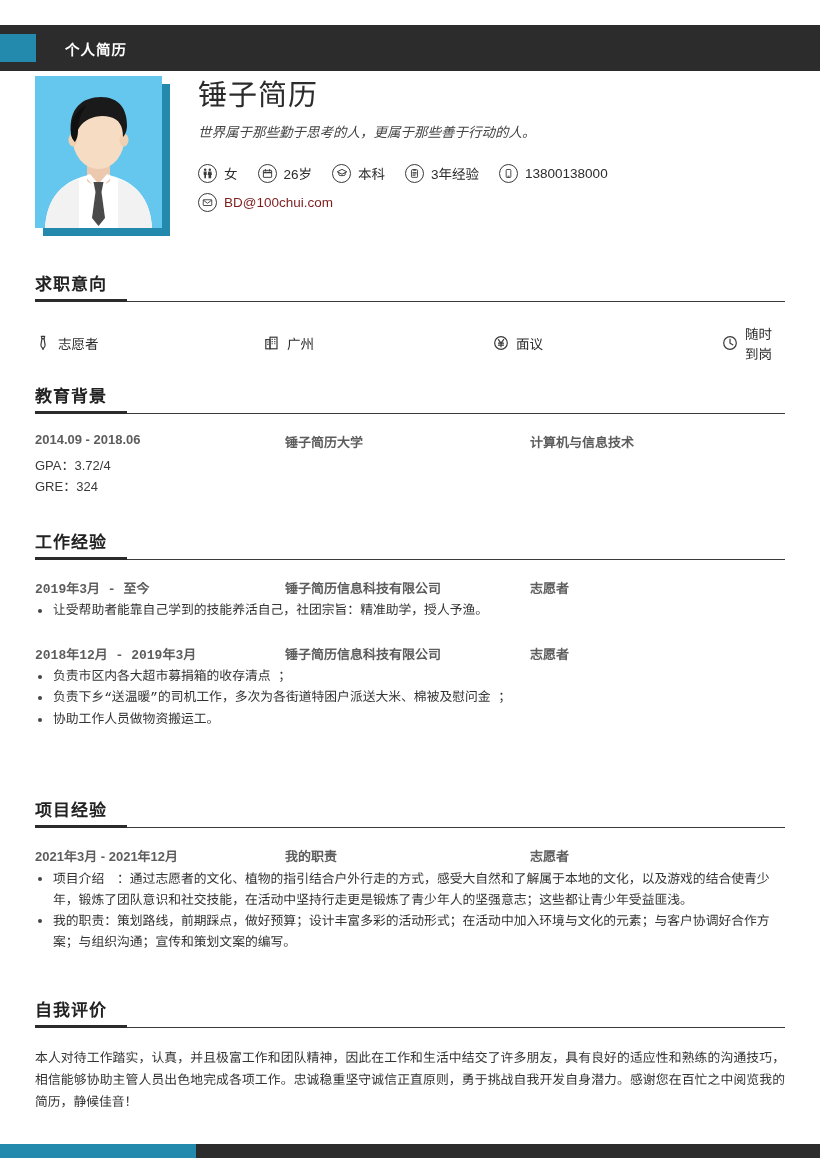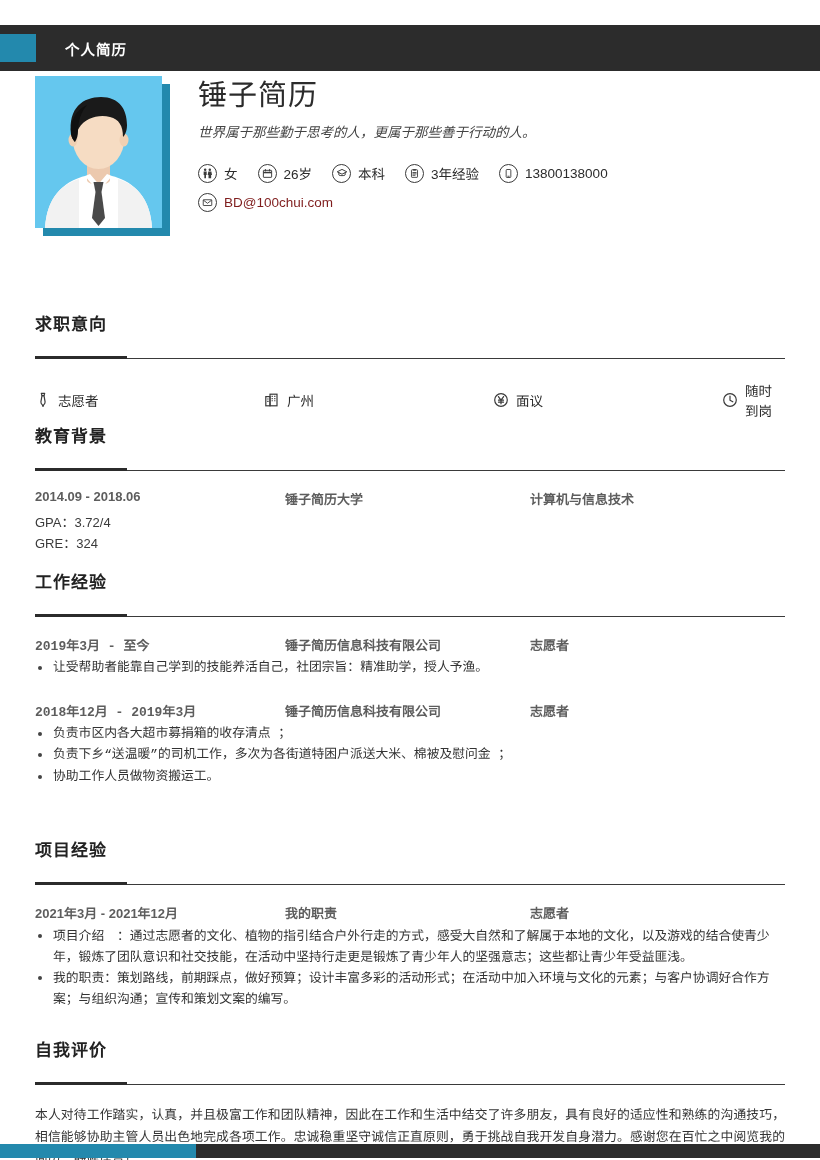--- a/index.html
+++ b/index.html
@@ -131,23 +131,22 @@
   }
 
   
   .section {
     position: absolute;
     left: 35px;
     width: 750px;
   }
   .sec-head {
     position: relative;
-    padding-bottom: 24px;
+    padding-bottom: 7px;
     margin-bottom: 0;
-    margin-top: 40px;
   }
   .sec-title {
     font-size: 17px;
     font-weight: bold;
     color: #222222;
     letter-spacing: 1px;
     display: inline-block;
   }
   .sec-rule-thin {
     position: absolute;

